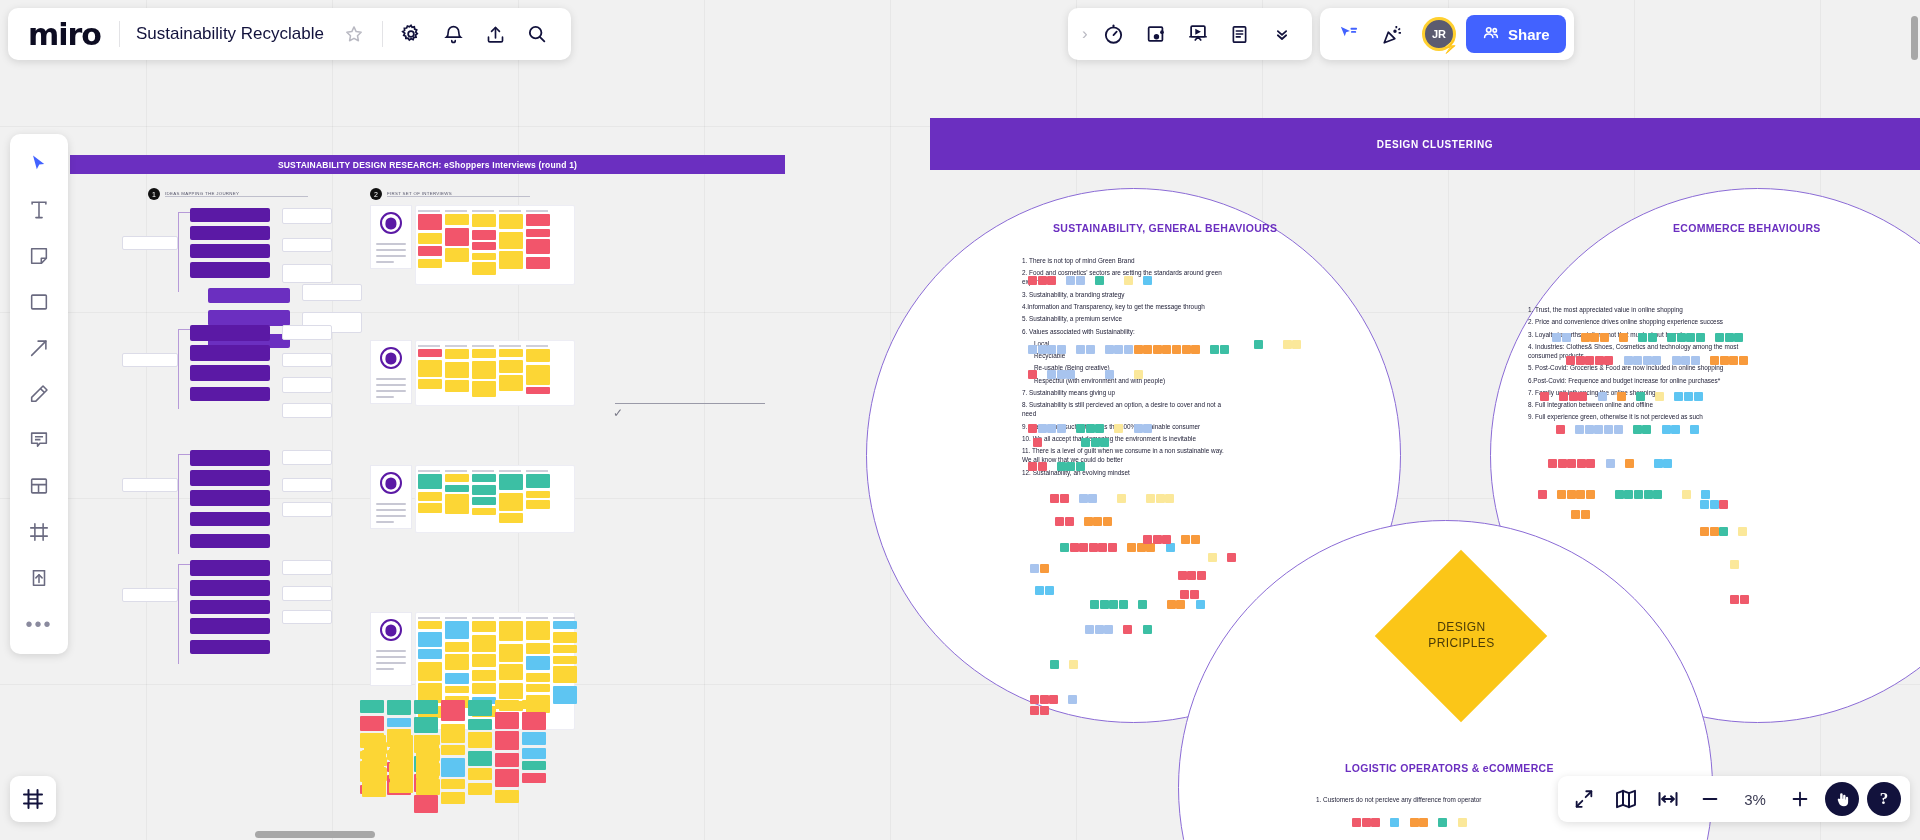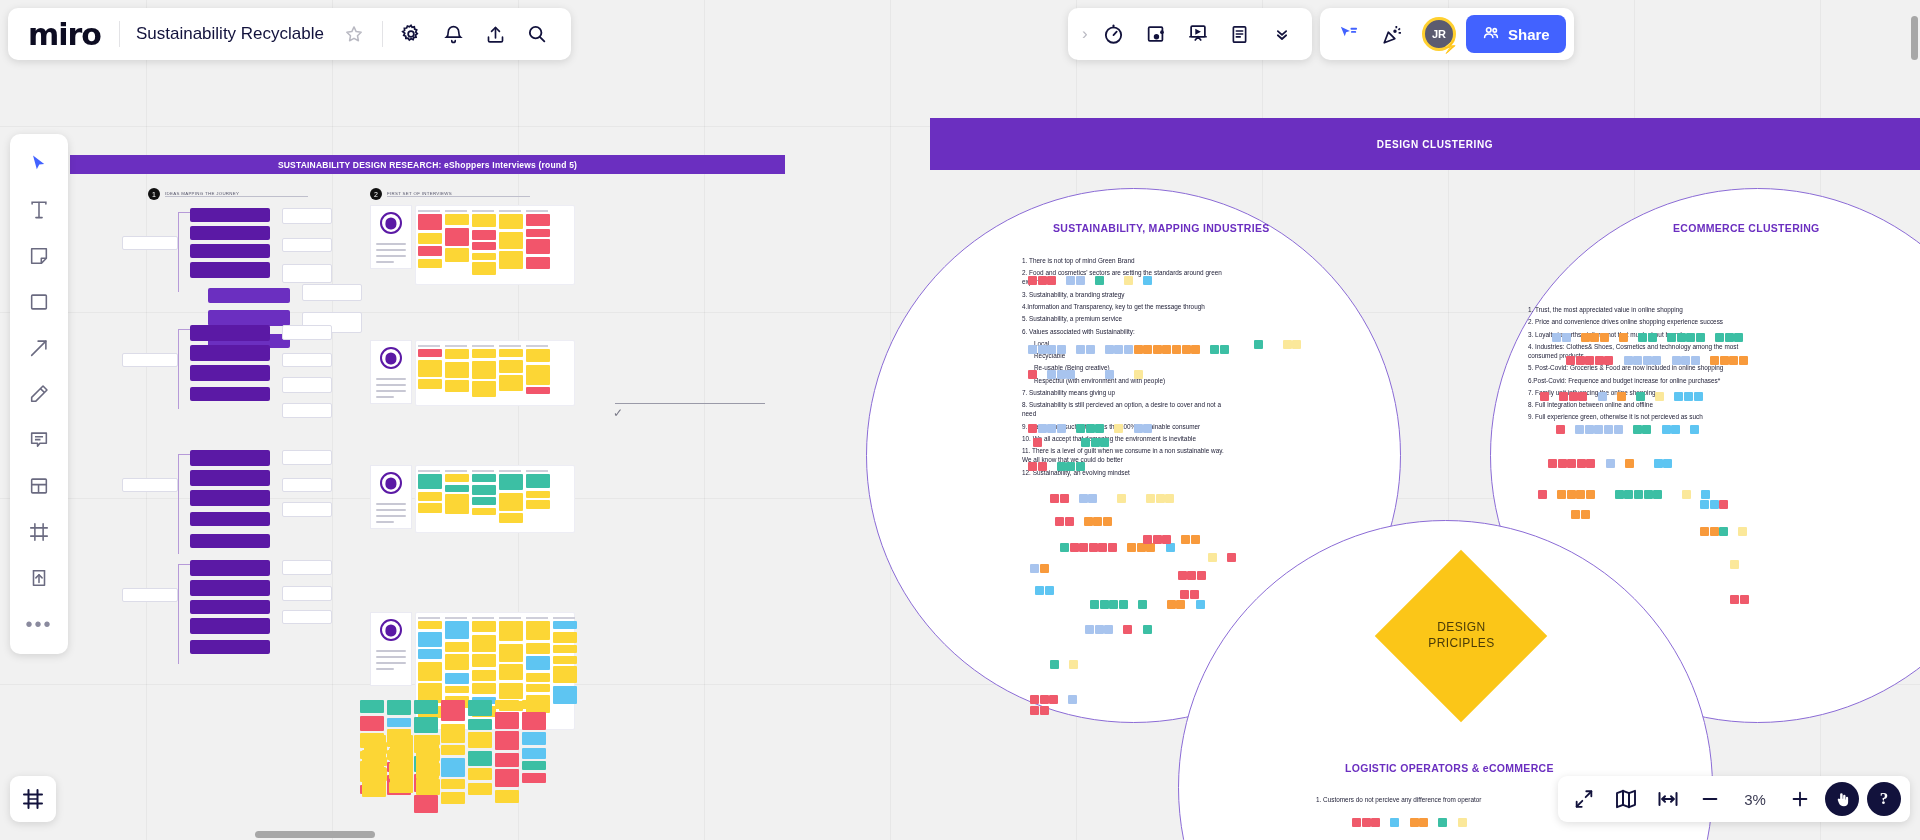--- a/index.html
+++ b/index.html
@@ -100,21 +100,21 @@
 
   
   .hscroll { position:absolute; bottom:2px; height:7px; background:#a7a7a7; border-radius:4px; }
   .vscroll { position:absolute; right:2px; width:7px; background:#a7a7a7; border-radius:4px; }
 </style>
 </head>
 <body>
 
 <div id="canvas">
 
-  <div class="bandbar" id="band-research">SUSTAINABILITY DESIGN RESEARCH: eShoppers Interviews (round 5)</div>
+  <div class="bandbar" id="band-research">SUSTAINABILITY DESIGN RESEARCH: eShoppers Interviews (round 1)</div>
 
   <div class="bandbar" id="band-ideas">
     <span>DESIGN CLUSTERING</span>
   </div>
 
   <div class="section-head" style="left:148px; top:188px; width:160px;">
     <div class="bullet">1</div>
     <div style="flex:1;">
       <div class="mini-label">IDEAS MAPPING THE JOURNEY</div>
       <div class="ul-line"></div>
@@ -221,42 +221,42 @@
       <div class="thinline" style="left: 472px; top: 617px; width: 22px; height: 2px;"></div>
       <div class="thinline" style="left: 499px; top: 617px; width: 22px; height: 2px;"></div>
       <div class="thinline" style="left: 526px; top: 617px; width: 22px; height: 2px;"></div>
       <div class="thinline" style="left: 553px; top: 617px; width: 22px; height: 2px;"></div>
     </div>
 
   <div class="selbox" style="left:615px; top:403px; width:150px;"></div>
   <div style="position:absolute;left:613px;top:406px;width:12px;height:12px;color:#7a7a88;font-size:12px;">✓</div>
 
   <div class="venn" style="left:866px; top:188px; width:535px; height:535px;"></div>
-  <div class="venn-title" style="left:1053px; top:222px;">SUSTAINABILITY, MAPPING INDUSTRIES</div>
+  <div class="venn-title" style="left:1053px; top:222px;">SUSTAINABILITY, GENERAL BEHAVIOURS</div>
   <div class="vlist" id="list-sustainability" style="left:1022px; top:256px; width:205px;">
       <div>1. There is not top of mind Green Brand</div>
       <div>2. Food and cosmetics' sectors are setting the standards around green experience</div>
       <div>3. Sustainability, a branding strategy</div>
       <div>4.Information and Transparency, key to get the message through</div>
       <div>5. Sustainability, a premium service</div>
       <div>6. Values associated with Sustainability:</div>
       <div style="padding-left: 12px;">Local</div>
       <div style="padding-left: 12px;">Recyclable</div>
       <div style="padding-left: 12px;">Re-usable (Being creative)</div>
       <div style="padding-left: 12px;">Respectful (with environment and with people)</div>
       <div>7. Sustainability means giving up</div>
       <div>8. Sustainability is still percieved an option, a desire to cover and not a need</div>
       <div>9. There is not such a thing as the 100% sustainable consumer</div>
       <div>10. We all accept that damaging the environment is inevitable</div>
       <div>11. There is a level of guilt when we consume in a non sustainable way. We all know that we could do better</div>
       <div>12. Sustainability, an evolving mindset</div>
     </div>
 
   <div class="venn" style="left:1490px; top:188px; width:535px; height:535px;"></div>
-  <div class="venn-title" style="left:1673px; top:222px;">ECOMMERCE CLUSTERING</div>
+  <div class="venn-title" style="left:1673px; top:222px;">ECOMMERCE BEHAVIOURS</div>
   <div class="vlist" id="list-ecommerce" style="left:1528px; top:305px; width:235px;">
       <div>1. Trust, the most appreciated value in online shopping</div>
       <div>2. Price and convenience drives online shopping experience success</div>
       <div>3. Loyalty towerths etailers, not that much about brands</div>
       <div>4. Industries: Clothes&amp; Shoes, Cosmetics and technology among the most consumed products.</div>
       <div>5. Post-Covid: Groceries &amp; Food are now included in online shopping</div>
       <div>6.Post-Covid: Frequence and budget increase for online purchases*</div>
       <div>7. Family unit influencing the online shopping</div>
       <div>8. Full integration between online and offline</div>
       <div>9. Full experience green, otherwise it is not percieved as such</div>

